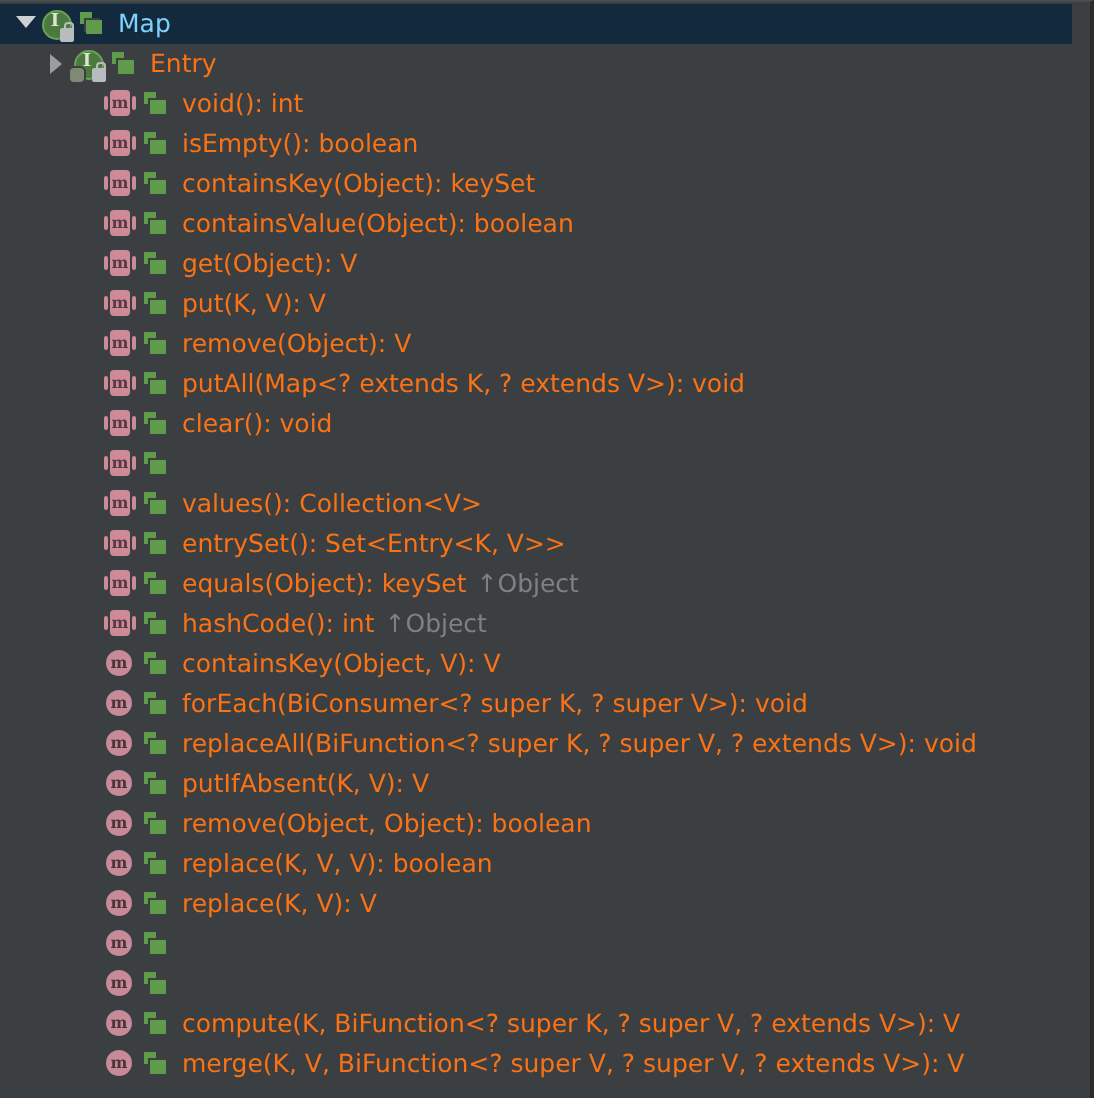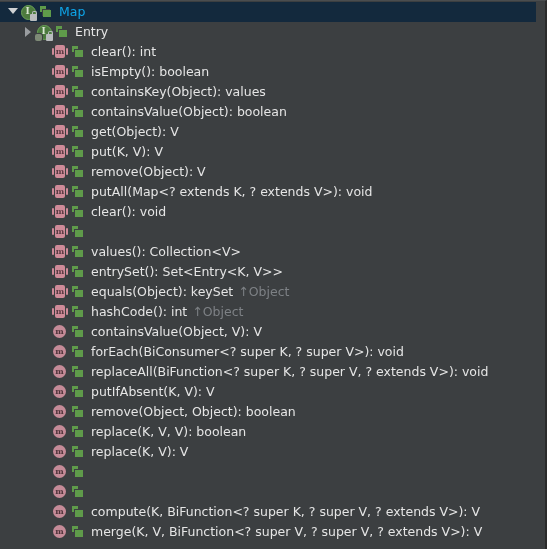--- a/index.html
+++ b/index.html
@@ -206,23 +206,23 @@
   .absbadge .sq-b {
     position: absolute;
     left: 3px; top: 5px;
     width: 8px; height: 7px;
     background: #5f9b4a;
     box-shadow: -1px -1px 0 0 #3c3f41;
   }
 
   .label {
     flex: 0 0 auto;
-    color: #e5e5e5;
-  }
-  .row.selected .label { color: #0ea5e9; }
+    color: #f97316;
+  }
+  .row.selected .label { color: #7dd3fc; }
   .owner {
     color: #7d8185;
     margin-left: 5px;
   }
 </style>
 </head>
 <body>
 
 <div id="popup">
   <div class="tree" id="tree">
@@ -261,21 +261,21 @@
         <span class="twisty none"></span>
         <span class="kicon">
           <span class="m-abs">
             <span class="m-letter">m</span>
           </span>
         </span>
         <span class="absbadge">
           <span class="sq-a"></span>
           <span class="sq-b"></span>
         </span>
-        <span class="label">clear(): int</span>
+        <span class="label">void(): int</span>
       </div>
       <div class="row ind-2">
         <span class="twisty none"></span>
         <span class="kicon">
           <span class="m-abs">
             <span class="m-letter">m</span>
           </span>
         </span>
         <span class="absbadge">
           <span class="sq-a"></span>
@@ -287,21 +287,21 @@
         <span class="twisty none"></span>
         <span class="kicon">
           <span class="m-abs">
             <span class="m-letter">m</span>
           </span>
         </span>
         <span class="absbadge">
           <span class="sq-a"></span>
           <span class="sq-b"></span>
         </span>
-        <span class="label">containsKey(Object): values</span>
+        <span class="label">containsKey(Object): keySet</span>
       </div>
       <div class="row ind-2">
         <span class="twisty none"></span>
         <span class="kicon">
           <span class="m-abs">
             <span class="m-letter">m</span>
           </span>
         </span>
         <span class="absbadge">
           <span class="sq-a"></span>
@@ -443,21 +443,21 @@
       <div class="row ind-2">
         <span class="twisty none"></span>
         <span class="kicon">
           <span class="m-def"></span>
           <span class="m-def-letter">m</span>
         </span>
         <span class="absbadge">
           <span class="sq-a"></span>
           <span class="sq-b"></span>
         </span>
-        <span class="label">containsValue(Object, V): V</span>
+        <span class="label">containsKey(Object, V): V</span>
       </div>
       <div class="row ind-2">
         <span class="twisty none"></span>
         <span class="kicon">
           <span class="m-def"></span>
           <span class="m-def-letter">m</span>
         </span>
         <span class="absbadge">
           <span class="sq-a"></span>
           <span class="sq-b"></span>

